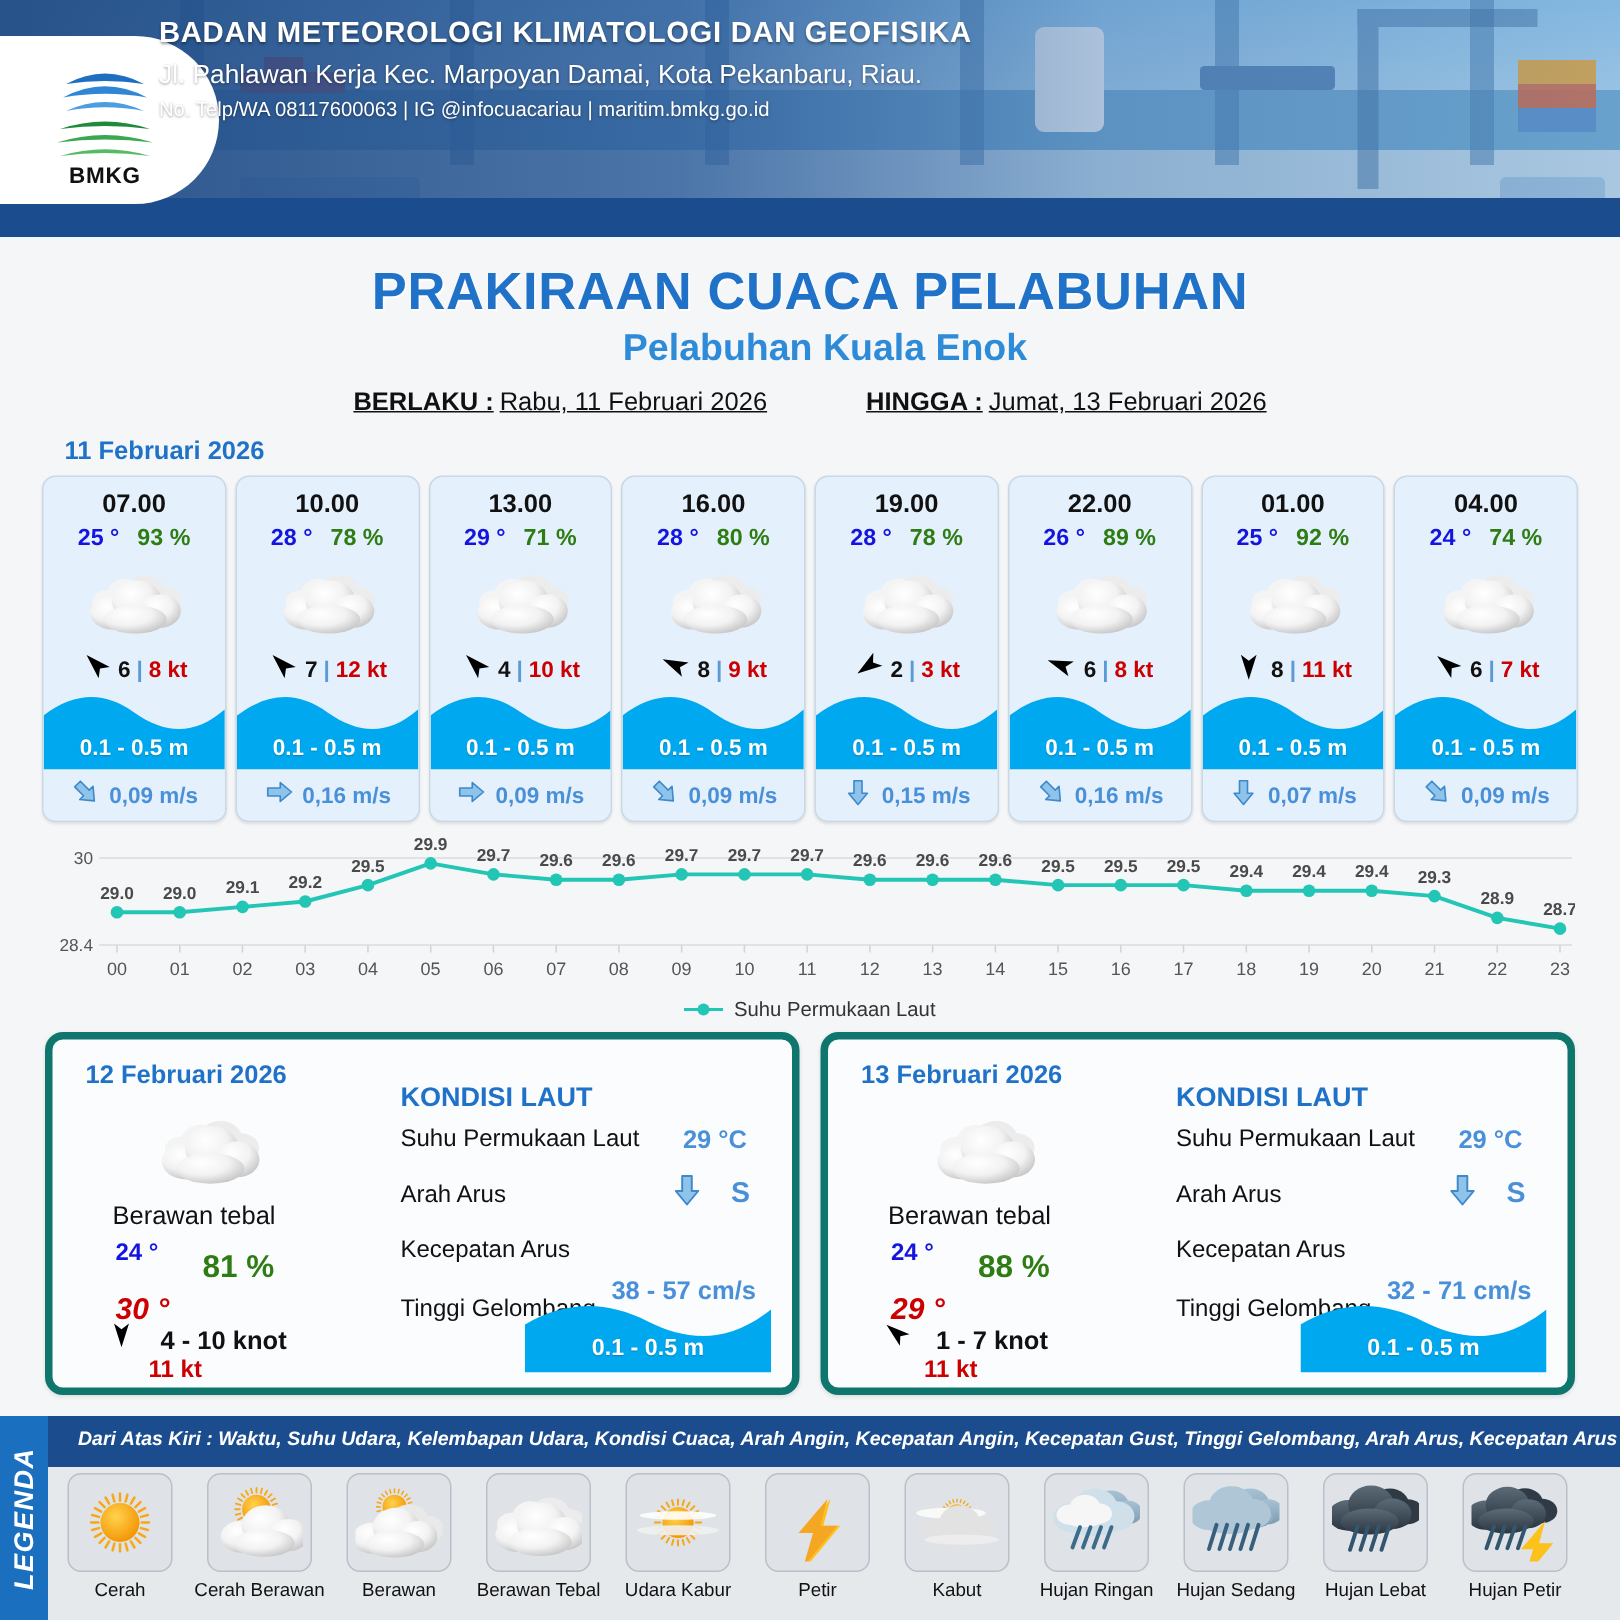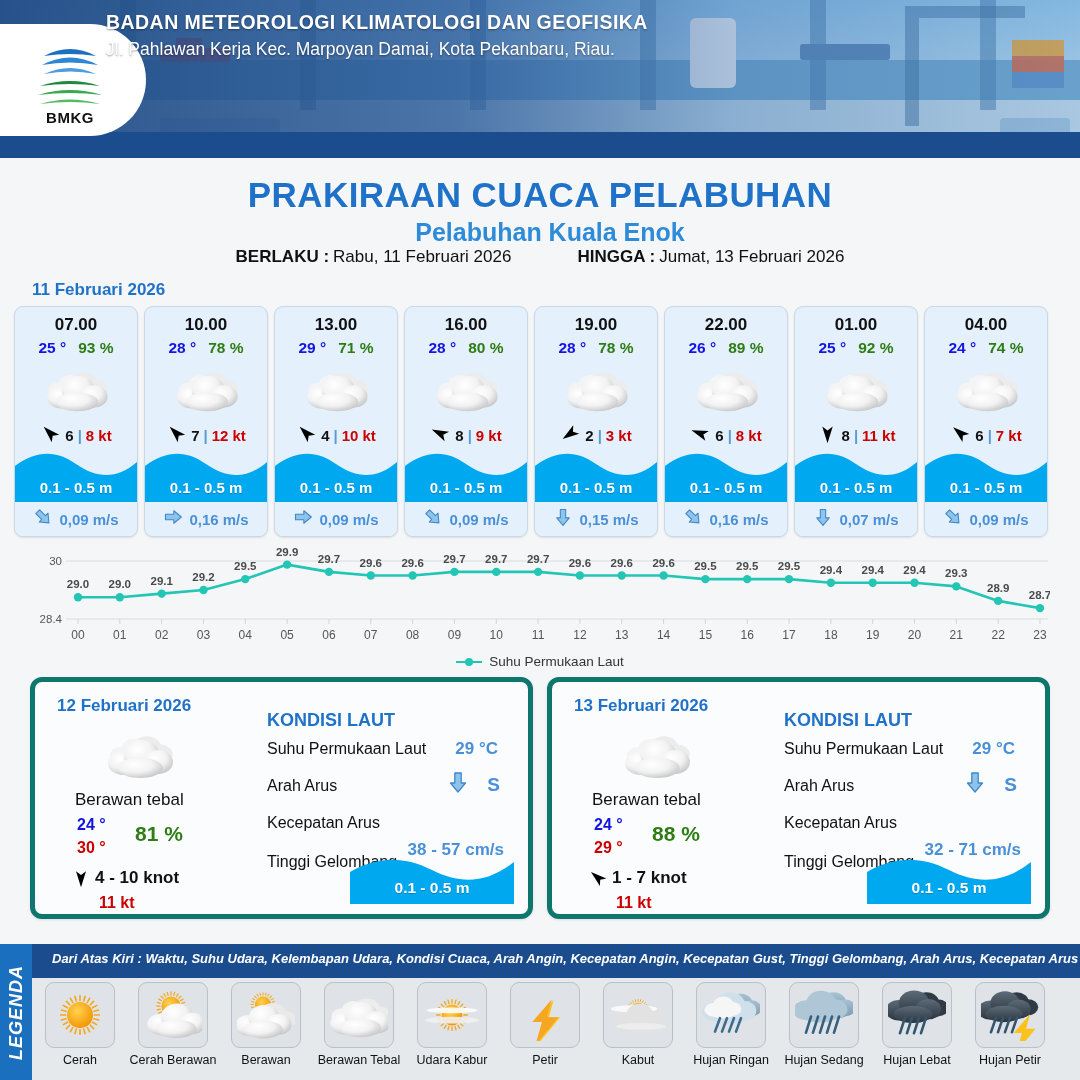--- a/index.html
+++ b/index.html
@@ -47,31 +47,31 @@
     font-size:35px; font-weight:bold; color:#1f72c8;
     letter-spacing:.4px; font-stretch:condensed;
     text-shadow:1px 1px 0 rgba(255,255,255,.9);
   }
   .title-sub {
     text-align:center; margin-top:3px;
     font-size:25px; font-weight:bold; color:#2e8bd8;padding-left:20px;
   }
   .valid-row {
     display:flex; justify-content:center; gap:66px;
-    font-size:17px; color:#111;
+    margin-top:11px; font-size:17px; color:#111;text-decoration:underline;
   }
   .valid-row b { font-weight:bold; }
   .valid-row span { margin-left:4px; }
 
   .date-label {
-    margin:13px 0 6px 32px; font-size:17px; font-weight:bold; color:#1f72c8;
+    margin:13px 0 6px 43px; font-size:17px; font-weight:bold; color:#1f72c8;
   }
 
   
-  .cards { display:flex; gap:6px; padding:0 14px; }
+  .cards { display:flex; gap:6px; padding:0 28px; }
   .card {
     width:124px; background:#e4f0fb;
     border:1px solid #c9d8e6; border-radius:9px;
     overflow:hidden; position:relative;
     box-shadow:0 1px 2px rgba(0,0,0,.10);
   }
   .c-time { text-align:center; font-size:17px; font-weight:bold; color:#111; padding-top:8px; }
   .c-th { display:flex; justify-content:center; gap:12px; margin-top:4px; font-size:15.5px; font-weight:bold; }
   .c-temp { color:#1414e0; }
   .c-hum  { color:#2e7d14; }
@@ -111,23 +111,23 @@
   
   .daily-row { display:flex; gap:14px; padding:0 30px; margin-top:8px; }
   .daily {
     flex:1; background:#fbfcfd; border:5px solid #0f766e; border-radius:12px;
     height:242px; position:relative; box-shadow:0 1px 3px rgba(0,0,0,.10);
   }
   .d-date { position:absolute; left:22px; top:14px; font-size:17px; font-weight:bold; color:#1f72c8; }
   .d-icon { position:absolute; left:62px; top:44px; }
   .d-cond { position:absolute; left:40px; top:108px; font-size:17px; color:#111; }
   .d-tmin { position:absolute; left:42px; top:134px; font-size:16px; font-weight:bold; color:#1414e0; }
-  .d-tmax { position:absolute; left:42px; top:157px; font-size:16px; font-weight:bold; color:#cc0000; }
+  .d-tmax { position:absolute; left:42px; top:169px; font-size:20px; font-weight:bold; color:#cc0000;font-style:italic; }
   .d-hum  { position:absolute; left:100px; top:140px; font-size:21px; font-weight:bold; color:#2e7d14; }
-  .d-windrow { position:absolute; left:36px; top:186px; display:flex; align-items:flex-start; gap:4px; }
+  .d-windrow { position:absolute; left:36px; top:186px; display:flex; align-items:flex-end; gap:16px; }
   .d-windrow .wr { font-size:17px; font-weight:bold; color:#111; }
   .d-gust { position:absolute; left:64px; top:212px; font-size:16px; font-weight:bold; color:#cc0000; }
   .d-kl { position:absolute; left:232px; top:28px; font-size:18px; font-weight:bold; color:#1f72c8; }
   .d-lbl { position:absolute; left:232px; font-size:16px; color:#111; }
   .d-val { position:absolute; font-size:17px; font-weight:bold; color:#4a90d9; }
   .d-wave { position:absolute; right:14px; bottom:10px; width:164px; height:52px; }
   .d-wave-txt {
     position:absolute; left:0; right:0; bottom:7px; text-align:center;
     font-size:15.5px; font-weight:bold; color:#fff; text-shadow:0 1px 1px rgba(0,0,0,.22);
   }
@@ -219,20 +219,21 @@
         <path d="M16 63 Q48 53 80 63 Q48 59 16 63Z" fill="#3aa84f"></path>
         <path d="M18 72 Q48 63 78 72 Q48 68 18 72Z" fill="#57bb64"></path>
       </svg>
       <div class="logo-text">BMKG</div>
     </div>
   </div>
 
   <div class="hdr-texts">
     <div class="hdr-line1">BADAN METEOROLOGI KLIMATOLOGI DAN GEOFISIKA</div>
     <div class="hdr-line3">Jl. Pahlawan Kerja Kec. Marpoyan Damai, Kota Pekanbaru, Riau.</div>
+    <div class="hdr-line4">No. Telp/WA 08117600063 | IG @infocuacariau | maritim.bmkg.go.id</div>
   </div>
 </div>
 
 <div class="title-main">PRAKIRAAN CUACA PELABUHAN</div>
 <div class="title-sub">Pelabuhan Kuala Enok</div>
 <div class="valid-row">
   <div>
     <b>BERLAKU :</b><span>Rabu, 11 Februari 2026</span>
   </div>
   <div>

